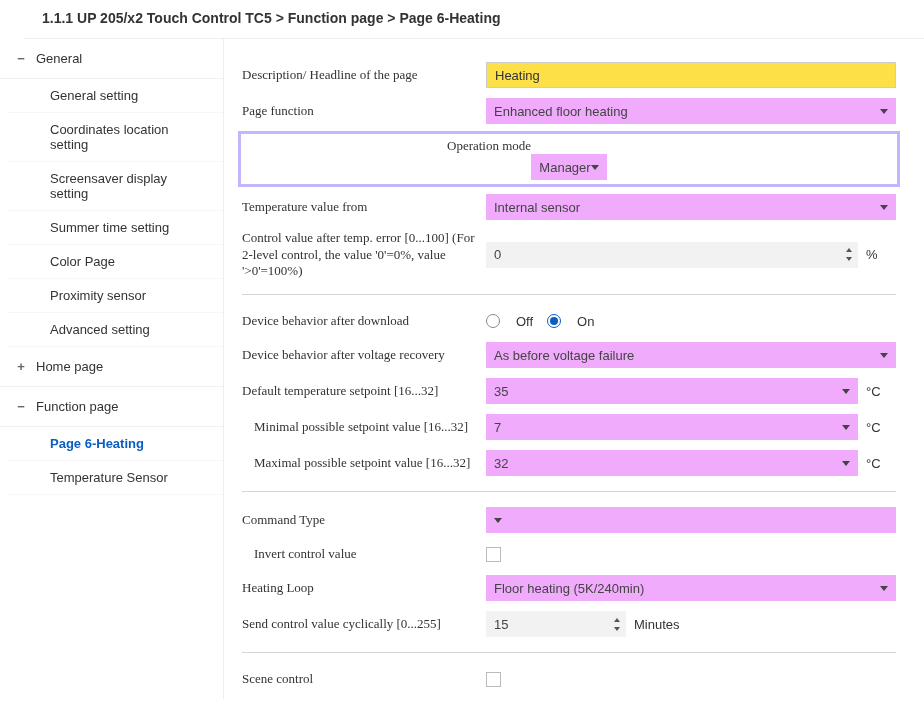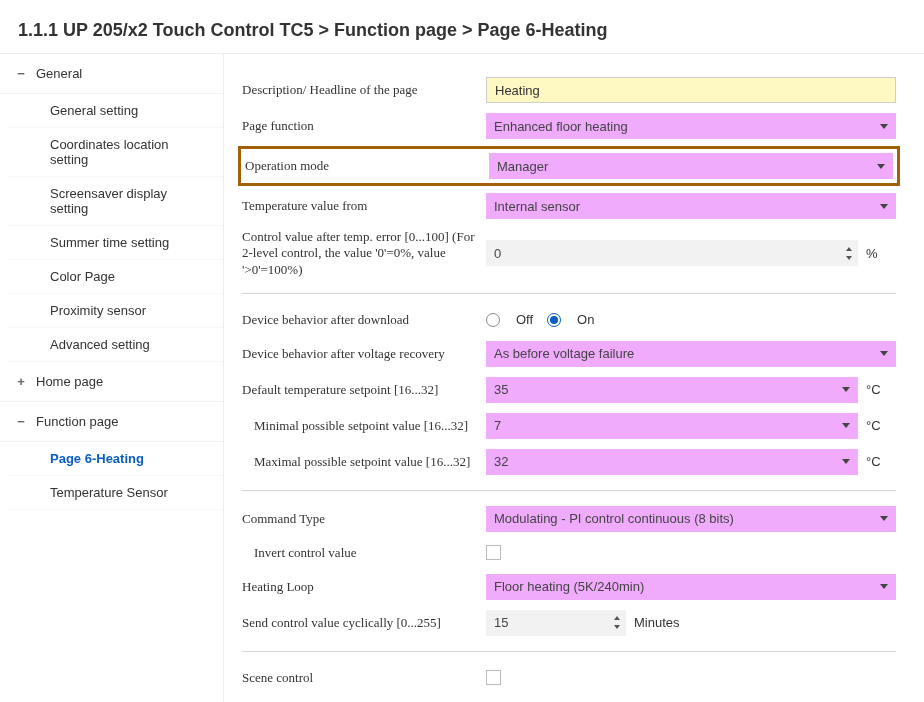--- a/index.html
+++ b/index.html
@@ -6,25 +6,26 @@
   body {
     font-family: "Segoe UI", Tahoma, sans-serif;
     font-size: 13px;
     color: #333;
     background: #fff;
     width: 924px;
     height: 702px;
     overflow: hidden;
   }
   .header {
-    padding: 20px 18px 12px 18px;
-    font-size: 18px;
+    padding: 10px 18px 12px 18px;
+    font-size: 14px;
     font-weight: 600;
     color: #333;
     border-bottom: 1px solid #eee;
+    margin-left: 24px;
   }
   .header .crumb { font-weight: 600; }
   .layout { display: flex; height: calc(100% - 42px); }
   .sidebar {
     width: 224px;
     border-right: 1px solid #eee;
     background: #fff;
     display: flex;
     flex-direction: column;
   }
@@ -96,21 +97,21 @@
     border-top: 5px solid #444;
   }
   .textin {
     flex: 1;
     height: 26px;
     border: 1px solid #ccc;
     padding: 0 8px;
     font-family: inherit;
     font-size: 13px;
     color: #333;
-    background: #fef9c3;
+    background: #fde047;
   }
   .spin {
     flex: 1;
     height: 26px;
     background: #f2f2f2;
     display: flex;
     align-items: center;
     padding: 0 2px 0 8px;
     color: #444;
   }
@@ -135,23 +136,24 @@
     border-right: 3px solid transparent;
     border-top: 4px solid #555;
   }
   .unit { width: 30px; color: #333; }
   .divider {
     border: none;
     border-top: 1px solid #d6d6d6;
     margin: 10px 0 10px 0;
   }
   .highlight {
-    border: 3px solid #a16207;
+    border: 3px solid #c4b5fd;
     padding: 4px 4px;
     margin: 2px -4px;
+    flex-direction: column;
   }
   .radio-group { display: flex; align-items: center; gap: 14px; }
   .radio {
     display: inline-flex; align-items: center; gap: 16px; cursor: pointer;
   }
   .radio .circle {
     width: 14px; height: 14px; border-radius: 50%;
     border: 1px solid #888; display:flex; align-items:center; justify-content:center;
   }
   .radio.checked .circle { border-color: #0a5ec2; }
@@ -321,21 +323,20 @@
         <span class="unit">°C</span>
       </div>
     </div>
 
     <hr class="divider">
 
     <div class="row">
       <div class="lab">Command Type</div>
       <div class="field">
         <div class="drop">
-          <span>Modulating - PI control continuous (8 bits)</span>
           <span class="caret"></span>
         </div>
       </div>
     </div>
 
     <div class="row">
       <div class="lab indent">Invert control value</div>
       <div class="field">
         <span class="chk"></span>
       </div>

